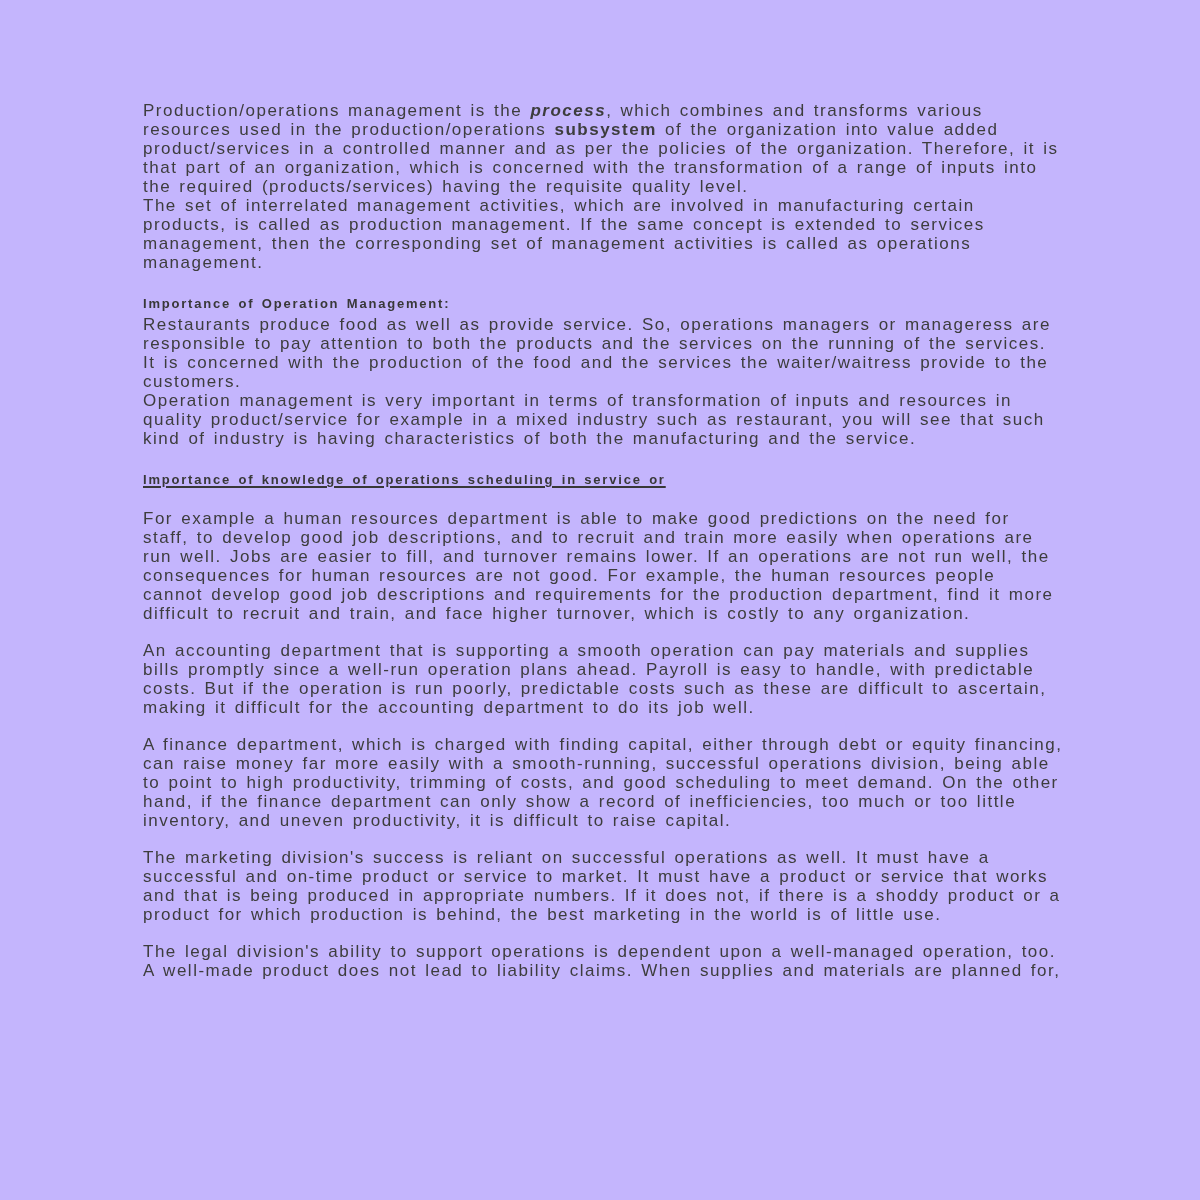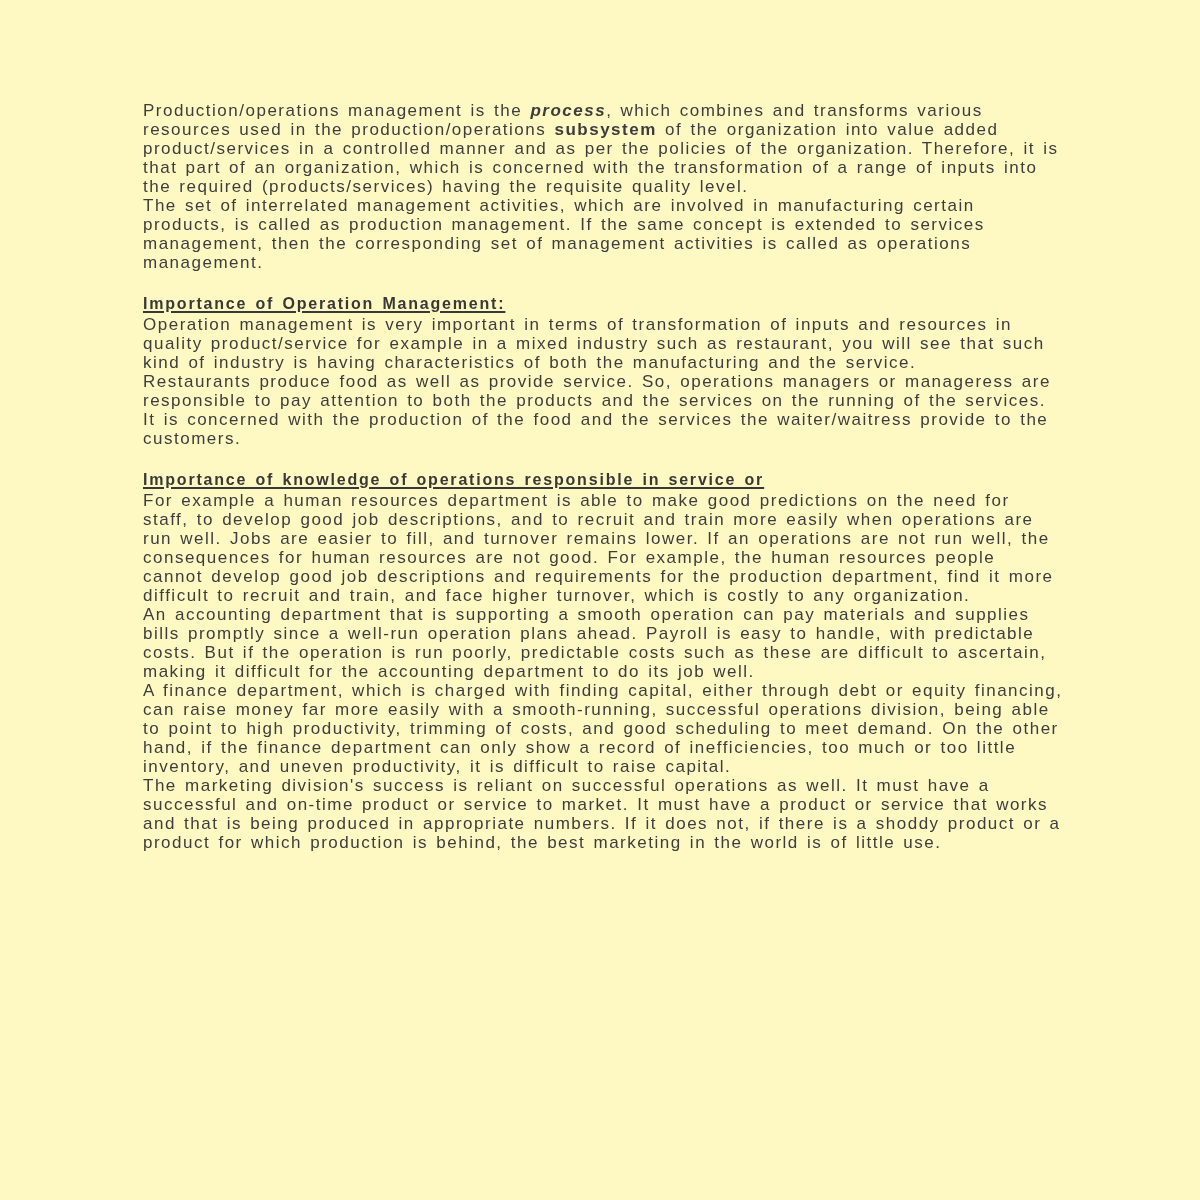--- a/index.html
+++ b/index.html
@@ -10,48 +10,48 @@
   body {
     width: 1200px;
     height: 1200px;
     position: relative;
     overflow: hidden;
     font-family: "Liberation Sans", sans-serif;
   }
   .page {
     position: absolute;
     inset: 0;
-    background: #fef9c3;
+    background: #c4b5fd;
   }
   .content {
     position: absolute;
     left: 143px;
     top: 101px;
     width: 920px;
     font-family: "Liberation Sans", sans-serif;
     font-size: 17px;
     line-height: 19px;
     letter-spacing: 1.5px;
     word-spacing: 2px;
     color: #3d3d3d;
     -webkit-font-smoothing: antialiased;
   }
   .content p {
     margin: 0;
   }
   .content p.spaced {
+    margin-top: 18px;
   }
   .doc-heading {
-    font-size: 16px;
+    font-size: 13px;
     line-height: 23px;
     font-weight: 700;
     margin: 20px 0 0 0;
     letter-spacing: 1.8px;
     color: #383838;
-    text-decoration: underline;
     text-decoration-thickness: 1.5px;
     text-underline-offset: 2px;
   }
   .doc-heading .hline {
     display: block;
     text-decoration: underline;
     text-decoration-thickness: 1.5px;
     text-underline-offset: 2px;
   }
   .term-bold-italic {
@@ -67,26 +67,27 @@
 
 <div class="page">
   <div class="content">
 
     <p><span>Production/operations management is the </span><span class="term-bold-italic">process</span><span>, which combines and transforms various resources used in the production/operations </span><span class="term-bold">subsystem</span><span> of the organization into value added product/services in a controlled manner and as per the policies of the organization. Therefore, it is that part of an organization, which is concerned with the transformation of a range of inputs into the required (products/services) having the requisite quality level.</span></p>
 
     <p>The set of interrelated management activities, which are involved in manufacturing certain products, is called as production management. If the same concept is extended to services management, then the corresponding set of management activities is called as operations management.</p>
 
     <h2 class="doc-heading">Importance of Operation Management:</h2>
 
+    <p>Restaurants produce food as well as provide service. So, operations managers or manageress are responsible to pay attention to both the products and the services on the running of the services. It is concerned with the production of the food and the services the waiter/waitress provide to the customers.</p>
     <p>Operation management is very important in terms of transformation of inputs and resources in quality product/service for example in a mixed industry such as restaurant, you will see that such kind of industry is having characteristics of both the manufacturing and the service.</p>
-    <p>Restaurants produce food as well as provide service. So, operations managers or manageress are responsible to pay attention to both the products and the services on the running of the services. It is concerned with the production of the food and the services the waiter/waitress provide to the customers.</p>
 
     <h2 class="doc-heading">
-        <span class="hline">Importance of knowledge of operations responsible in service or</span>
+        <span class="hline">Importance of knowledge of operations scheduling in service or</span>
       </h2>
 
     <p class="spaced">For example a human resources department is able to make good predictions on the need for staff, to develop good job descriptions, and to recruit and train more easily when operations are run well. Jobs are easier to fill, and turnover remains lower. If an operations are not run well, the consequences for human resources are not good. For example, the human resources people cannot develop good job descriptions and requirements for the production department, find it more difficult to recruit and train, and face higher turnover, which is costly to any organization.</p>
     <p class="spaced">An accounting department that is supporting a smooth operation can pay materials and supplies bills promptly since a well-run operation plans ahead. Payroll is easy to handle, with predictable costs. But if the operation is run poorly, predictable costs such as these are difficult to ascertain, making it difficult for the accounting department to do its job well.</p>
     <p class="spaced">A finance department, which is charged with finding capital, either through debt or equity financing, can raise money far more easily with a smooth-running, successful operations division, being able to point to high productivity, trimming of costs, and good scheduling to meet demand. On the other hand, if the finance department can only show a record of inefficiencies, too much or too little inventory, and uneven productivity, it is difficult to raise capital.</p>
     <p class="spaced">The marketing division's success is reliant on successful operations as well. It must have a successful and on-time product or service to market. It must have a product or service that works and that is being produced in appropriate numbers. If it does not, if there is a shoddy product or a product for which production is behind, the best marketing in the world is of little use.</p>
+    <p class="spaced">The legal division's ability to support operations is dependent upon a well-managed operation, too. A well-made product does not lead to liability claims. When supplies and materials are planned for,</p>
 
   </div>
 </div>
 
 </body></html>

